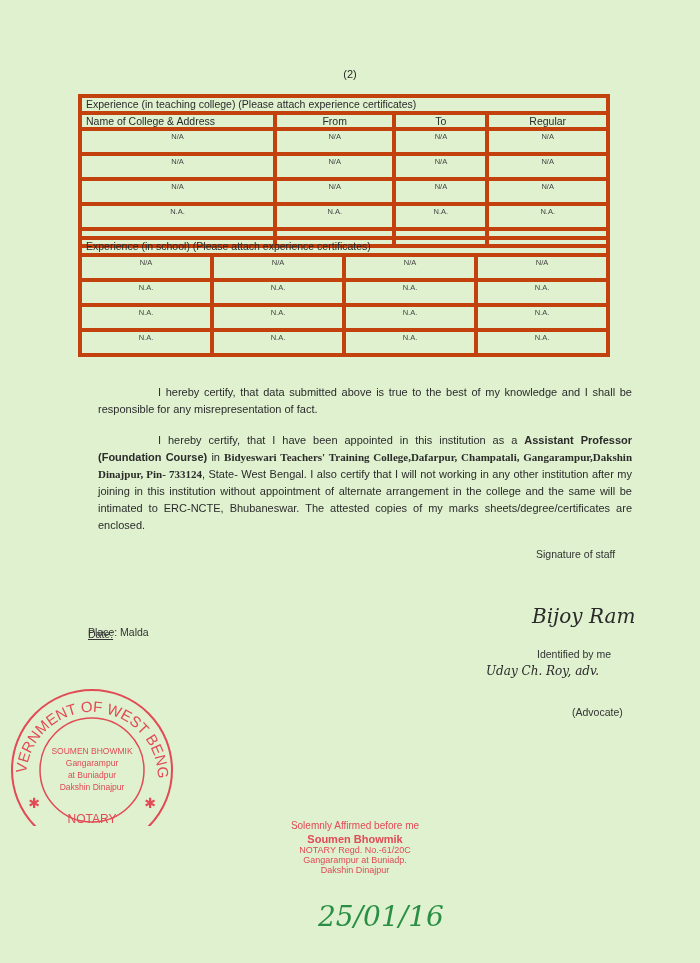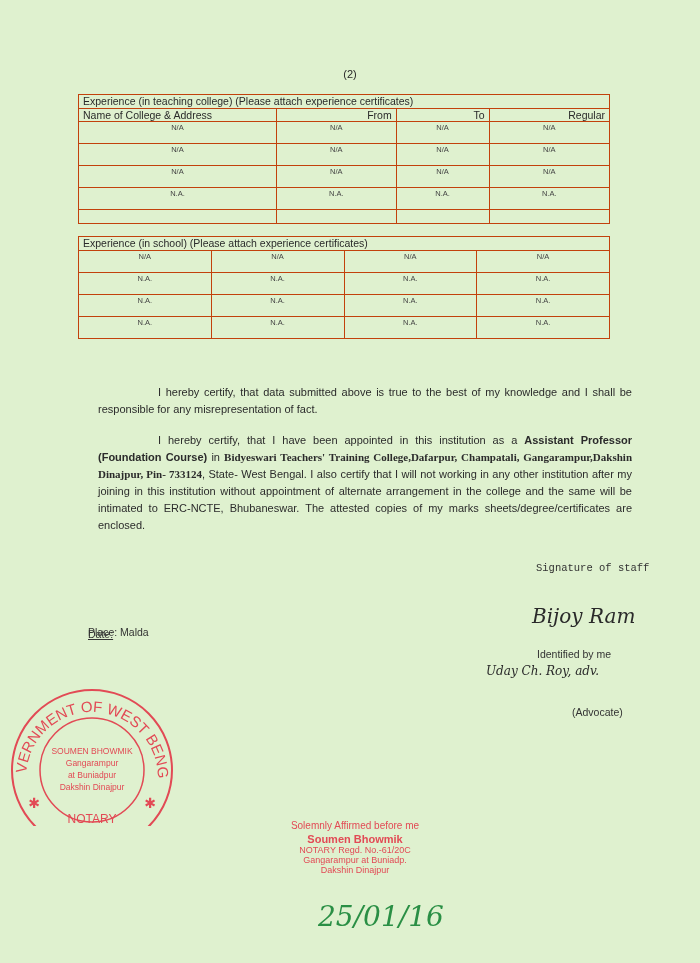--- a/index.html
+++ b/index.html
@@ -8,23 +8,23 @@
     background: #dff1cf;
     font-family: "Liberation Sans", sans-serif;
     color: #2a2a2a;
     position: relative;
   }
   .page-num { position: absolute; top: 68px; left: 0; width: 700px; text-align: center; font-size: 11px; }
   table.exp {
     position: absolute; left: 78px; width: 532px;
     border-collapse: collapse; font-size: 10px;
   }
-  table.exp td { border: 1px solid #c2410c; padding: 0 4px; vertical-align: top; }
+  table.exp td { border: 4px solid #c2410c; padding: 0 4px; vertical-align: top; }
   table.exp tr.title td { height: 13px; font-size: 10.5px; }
-  table.exp tr.head td { height: 12px; font-size: 10.5px; text-align: right; line-height: 12px; }
+  table.exp tr.head td { height: 12px; font-size: 10.5px; text-align: center; line-height: 12px; }
   table.exp tr.head td.left { text-align: left; }
   table.exp tr.row td { height: 20px; font-size: 7.5px; text-align: center; color: #444; padding-top: 1px; }
   #t1 { top: 94px; }
   #t2 { top: 236px; }
   .c1 { width: 198px; } .c2 { width: 116px; } .c3 { width: 88px; } .c4 { width: 116px; border-radius: 6px; }
   .para { position: absolute; left: 86px; width: 534px; font-size: 11px; line-height: 17px; color: #2b2b2b; text-align: justify; margin-left: 12px; }
   .para .indent { display: inline-block; width: 60px; }
   #p1 { top: 384px; }
   #p2 { top: 432px; }
   .serif-b { font-family: "Liberation Serif", serif; font-weight: bold; }
@@ -116,21 +116,21 @@
   </table>
 
 <div class="para" id="p1">
   <span class="indent"></span><span>I hereby certify, that data submitted above is true to the best of my knowledge and I shall be responsible for any misrepresentation of fact.</span>
 </div>
 
 <div class="para" id="p2">
   <span class="indent"></span><span>I hereby certify, that I have been appointed in this institution as a </span><b>Assistant Professor (Foundation Course)</b><span> in </span><span class="serif-b">Bidyeswari Teachers' Training College,Dafarpur, Champatali, Gangarampur,Dakshin Dinajpur, Pin- 733124</span><span>, State- West Bengal. I also certify that I will not working in any other institution after my joining in this institution without appointment of alternate arrangement in the college and the same will be intimated to ERC-NCTE, Bhubaneswar. The attested copies of my marks sheets/degree/certificates are enclosed.</span>
 </div>
 
-<div class="abs" style="left:536px; top:562px;font-family:Liberation Mono, monospace;">Signature of staff</div>
+<div class="abs" style="left:536px; top:548px;">Signature of staff</div>
 <div class="hand" style="left:532px; top:604px; font-size:20px;">Bijoy Ram</div>
 
 <div class="abs" style="left:88px; top:626px;">Place: Malda</div>
 <div class="abs" style="left:88px; top:628px;text-decoration:underline;">Date:</div>
 
 <div class="abs" style="left:537px; top:648px;">Identified by me</div>
 <div class="hand" style="left:486px; top:664px; font-size:12px;">Uday Ch. Roy, adv.</div>
 <div class="abs" style="left:572px; top:706px;">(Advocate)</div>
 
 <svg class="stamp" viewBox="0 0 176 140">

